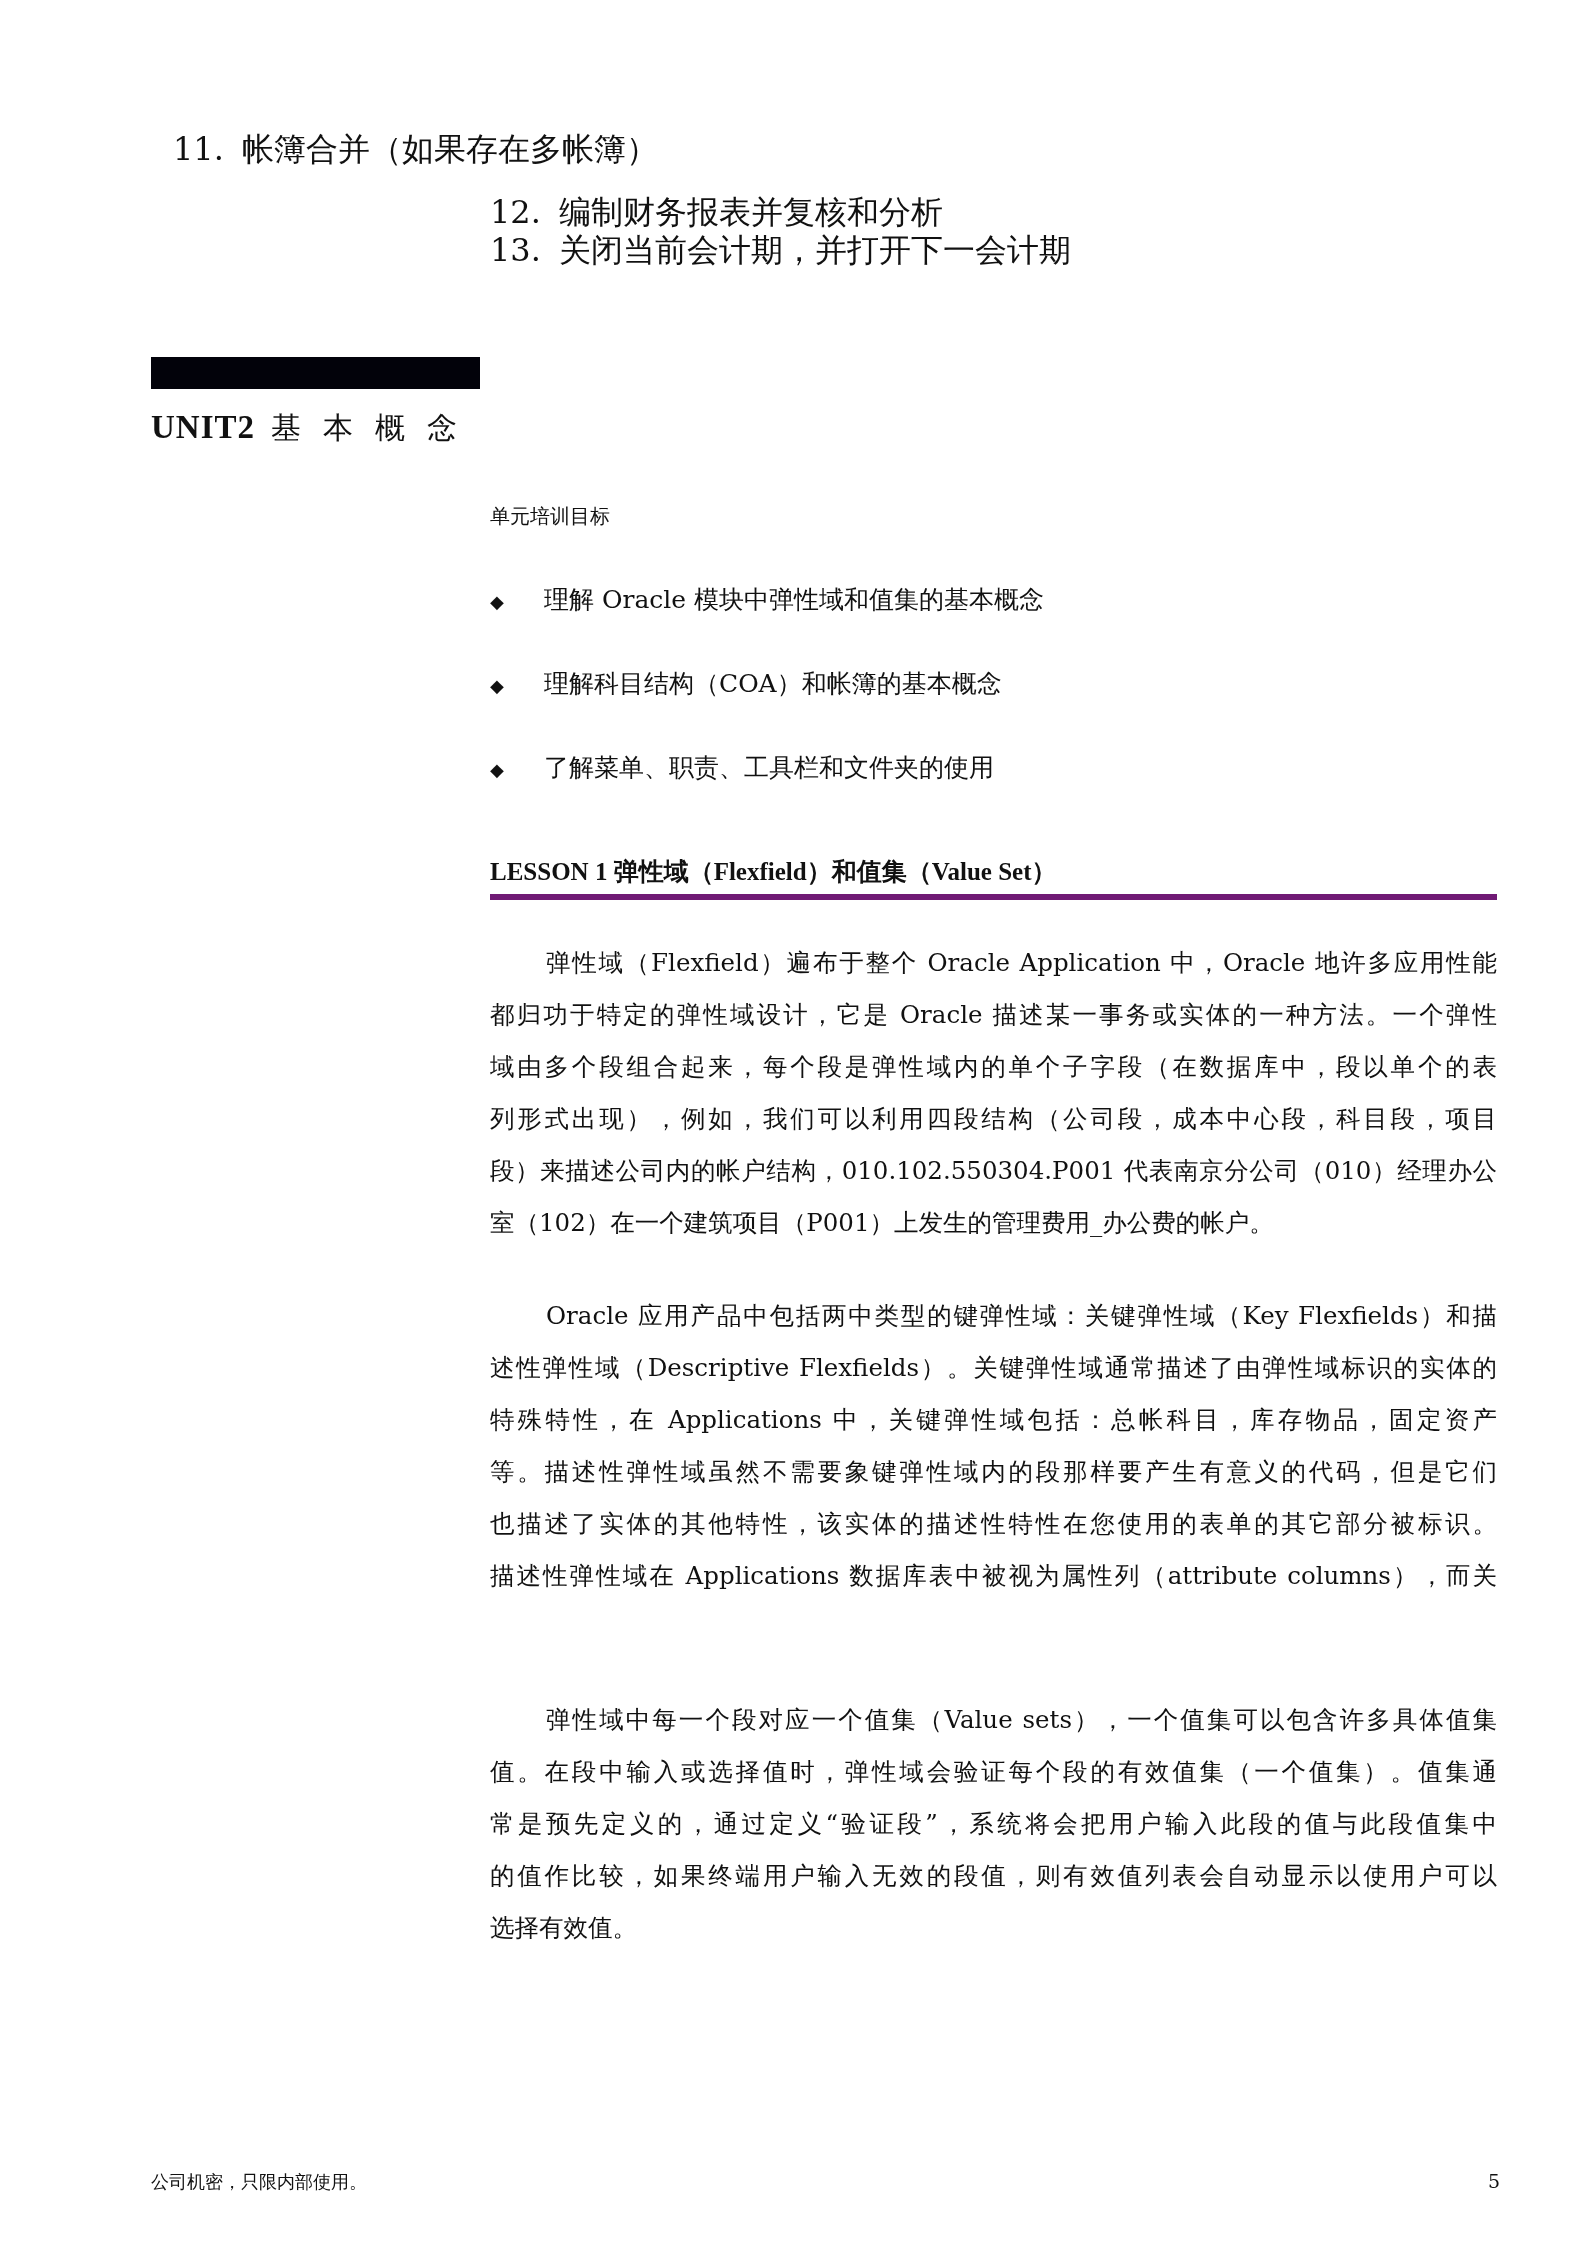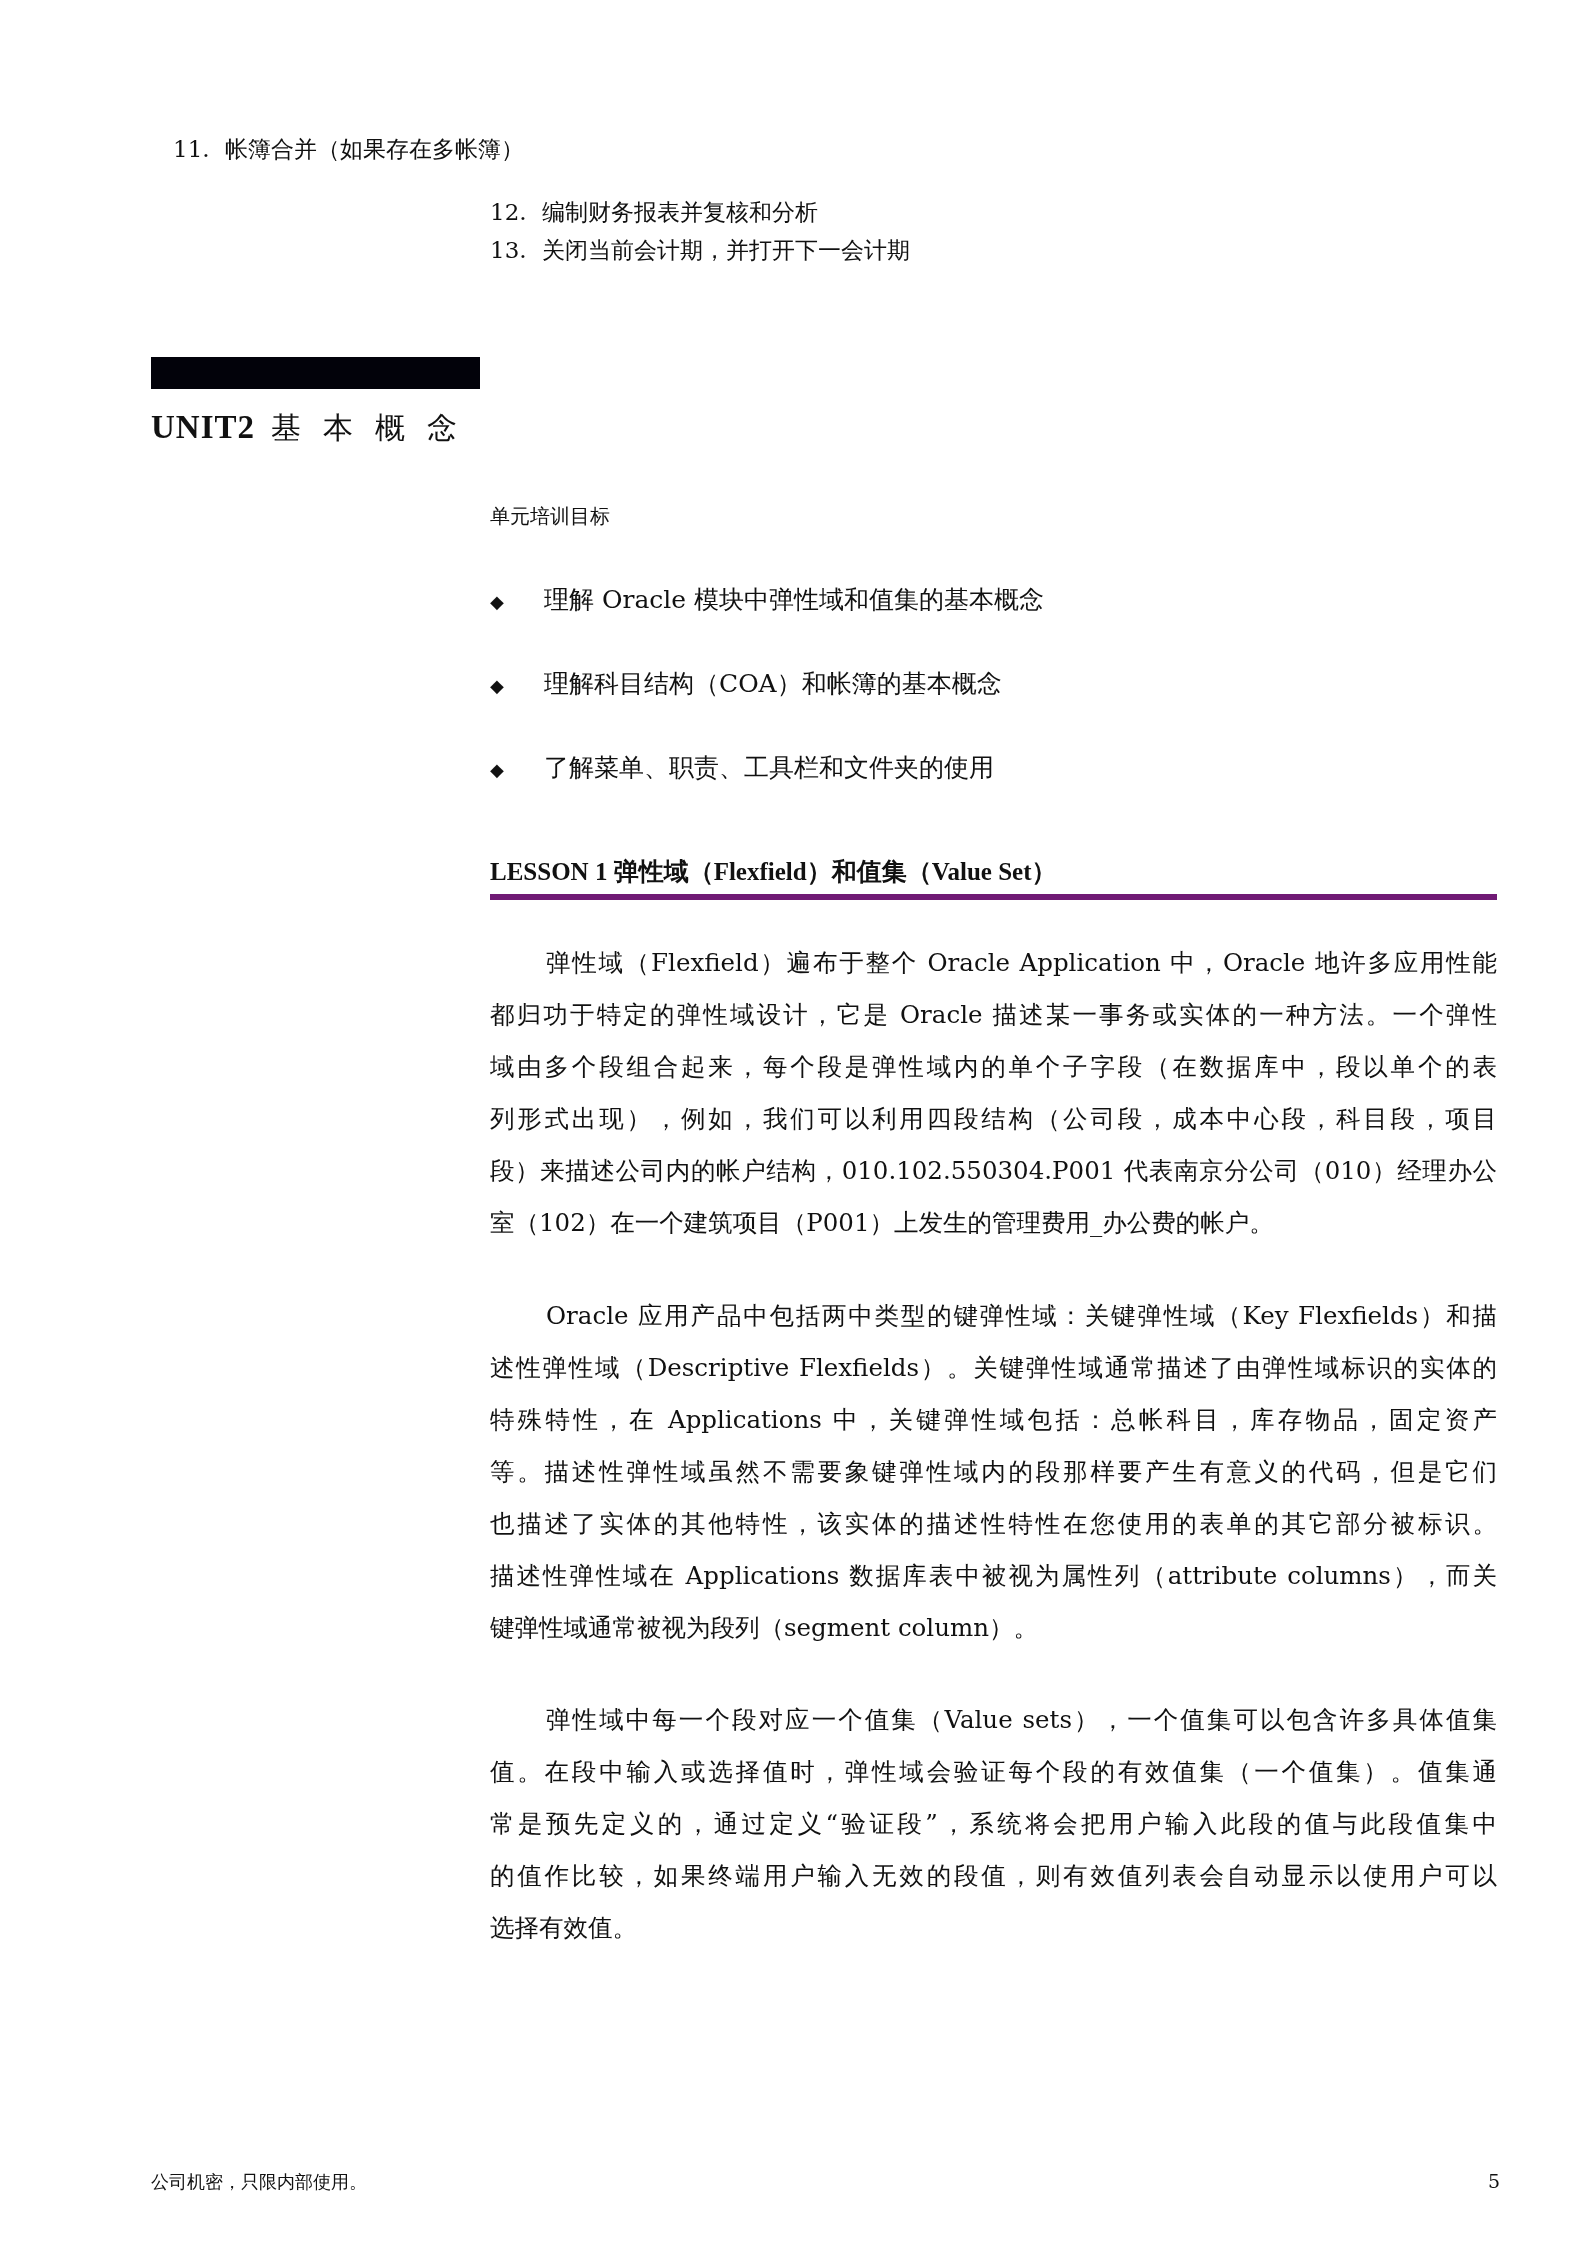--- a/index.html
+++ b/index.html
@@ -2,21 +2,21 @@
 <html><head>
   <meta charset="utf-8">
   <style>
     html, body { margin: 0; padding: 0; background: #ffffff; }
     body {
       width: 1587px; height: 2244px; position: relative; overflow: hidden;
       font-family: "DejaVu Serif", "Liberation Serif", serif;
       color: #111111;
     }
     .abs { position: absolute; }
-    .list-top { font-size: 23px; line-height: 32px; white-space: nowrap; }
+    .list-top { font-size: 32px; line-height: 32px; white-space: nowrap; }
     .unit-bar { left: 151px; top: 357px; width: 329px; height: 32px; background: #02020a; }
     .unit-title { left: 151px; top: 408px; font-family: "Liberation Serif", serif; font-weight: bold; font-size: 33px; letter-spacing: 1px; white-space: nowrap; }
     .unit-title .cn { letter-spacing: 22px; margin-left: 16px; font-weight: normal; font-family: "DejaVu Serif", serif; font-size: 30px; }
     .obj-title { left: 490px; top: 500px; font-size: 20px; line-height: 32px; }
     .bullet-row { left: 490px; font-size: 25px; line-height: 32px; white-space: nowrap; }
     .bullet-row .dia { display: inline-block; width: 54px; font-size: 18px; vertical-align: middle; }
     .lesson { left: 490px; top: 856px; width: 1007px; border-bottom: 6px solid #701a75; padding-bottom: 6px; font-family: "Liberation Serif", serif; font-weight: bold; font-size: 25px; line-height: 32px; white-space: nowrap; }
     .para { left: 490px; width: 1007px; font-size: 24.5px; line-height: 52px; text-align: justify; }
     .para .line { display: block; white-space: nowrap; text-align-last: justify; text-align: justify; }
     .para .line.last { text-align-last: left; }
@@ -68,21 +68,20 @@
   <span class="line last">室（102）在一个建筑项目（P001）上发生的管理费用_办公费的帐户。</span>
 </div>
 
 <div class="abs para" style="top:1290px;">
   <span class="line indent">Oracle 应用产品中包括两中类型的键弹性域：关键弹性域（Key Flexfields）和描</span>
   <span class="line">述性弹性域（Descriptive Flexfields）。关键弹性域通常描述了由弹性域标识的实体的</span>
   <span class="line">特殊特性，在 Applications 中，关键弹性域包括：总帐科目，库存物品，固定资产</span>
   <span class="line">等。描述性弹性域虽然不需要象键弹性域内的段那样要产生有意义的代码，但是它们</span>
   <span class="line">也描述了实体的其他特性，该实体的描述性特性在您使用的表单的其它部分被标识。</span>
   <span class="line">描述性弹性域在 Applications 数据库表中被视为属性列（attribute columns），而关</span>
-  <span class="line last">键弹性域通常被视为段列（segment column）。</span>
 </div>
 
 <div class="abs para" style="top:1694px;">
   <span class="line indent">弹性域中每一个段对应一个值集（Value sets），一个值集可以包含许多具体值集</span>
   <span class="line">值。在段中输入或选择值时，弹性域会验证每个段的有效值集（一个值集）。值集通</span>
   <span class="line">常是预先定义的，通过定义“验证段”，系统将会把用户输入此段的值与此段值集中</span>
   <span class="line">的值作比较，如果终端用户输入无效的段值，则有效值列表会自动显示以使用户可以</span>
   <span class="line last">选择有效值。</span>
 </div>
 

